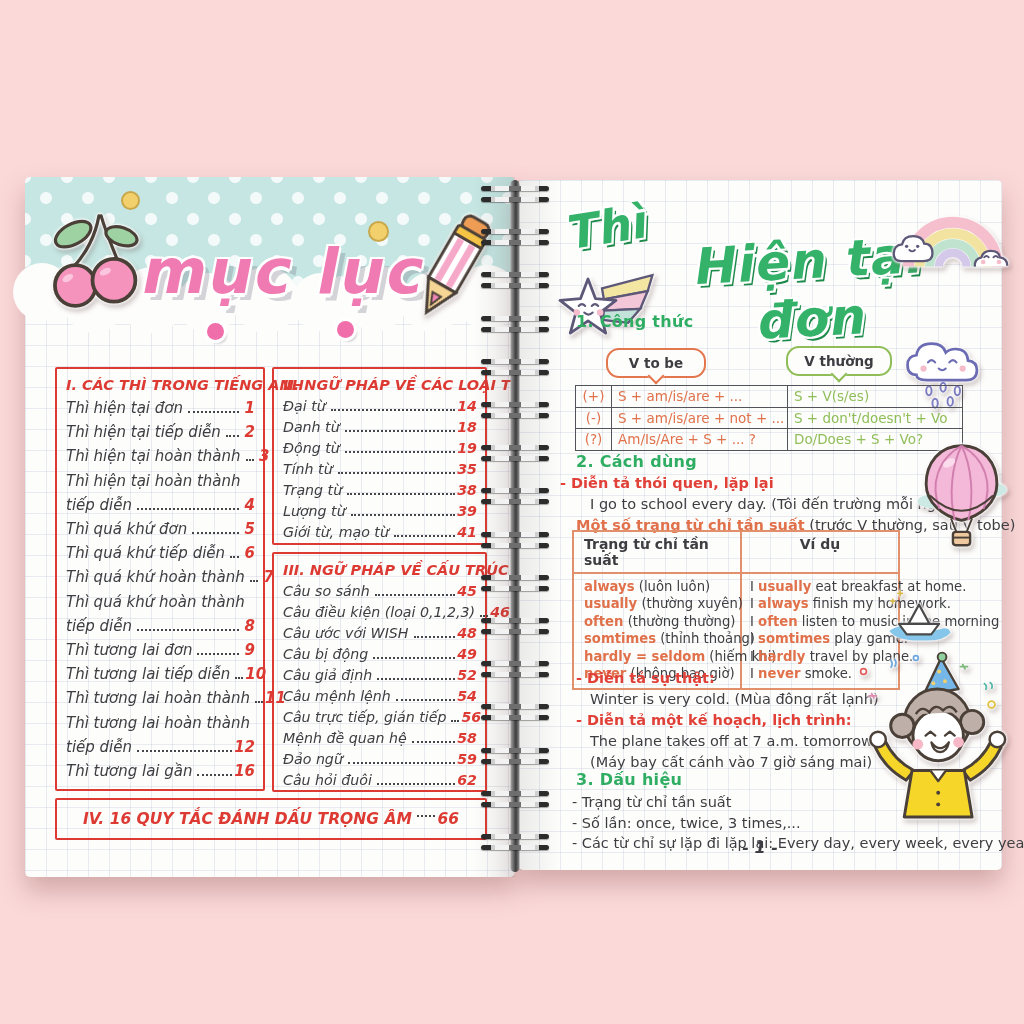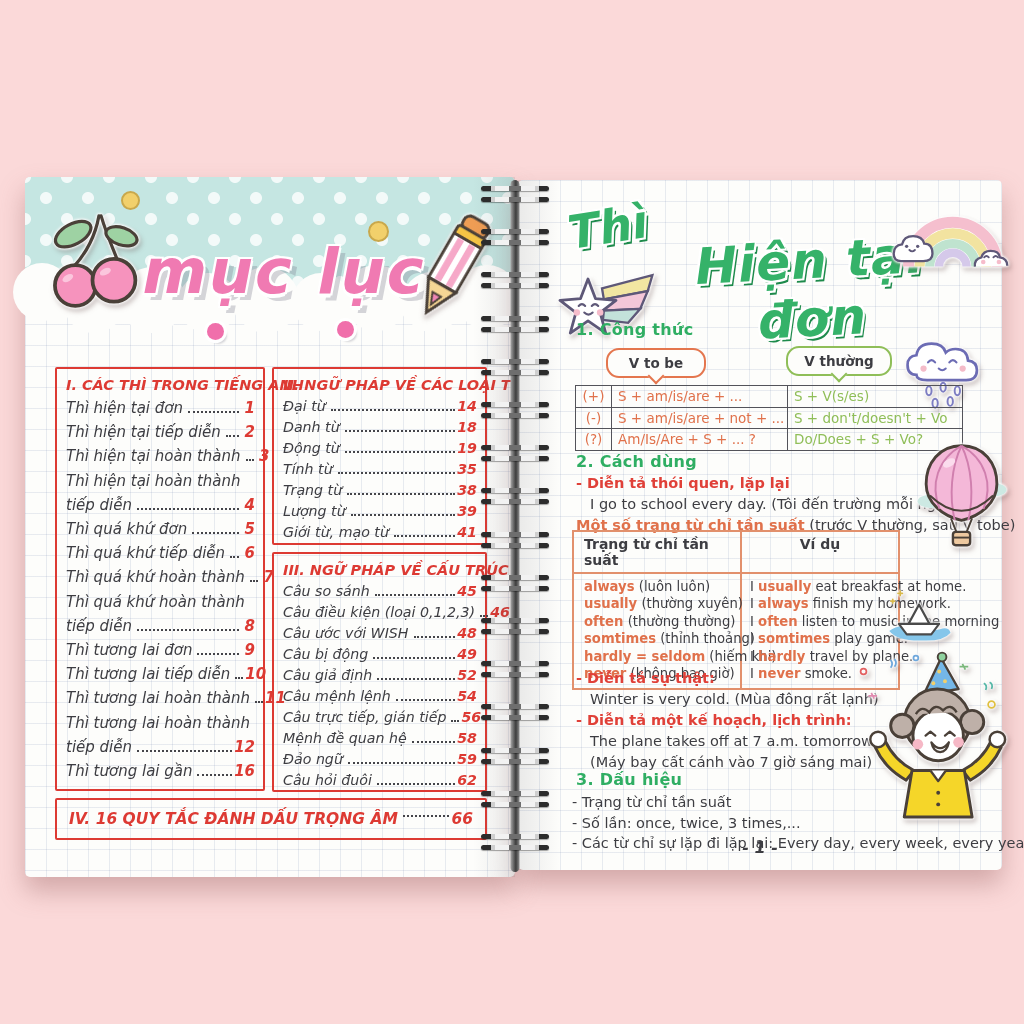--- a/index.html
+++ b/index.html
@@ -52,21 +52,21 @@
         box-shadow:0 0 0 3px #fff,3px 4px 2px rgba(120,120,135,.30);}
 
   .sticker{position:absolute;filter:drop-shadow(0 0 1.5px #fff) drop-shadow(0 0 1px #fff)
            drop-shadow(2px 3px 2px rgba(90,60,60,.28));}
 
   
   .tocbox{position:absolute;border:2.5px solid #dd3a33;border-radius:2px;padding:5px 8px 4px 9px;box-sizing:border-box;}
   .box1{left:30px;top:190px;width:210px;height:424px;}
   .box2{left:247px;top:190px;width:215px;height:178px;}
   .box3{left:247px;top:375px;width:215px;height:240px;}
-  .box4{left:30px;top:621px;width:432px;height:42px;display:flex;align-items:center;padding:0 12px;}
+  .box4{left:30px;top:621px;width:432px;height:42px;display:flex;align-items:center;padding:0 26px;}
   .toc-head{color:#dd3a33;font-weight:bold;font-style:italic;font-size:14.5px;line-height:22px;white-space:nowrap;}
   .box1 .toc-row{line-height:24.2px;font-size:15px;}
   .box2 .toc-row,.box3 .toc-row{line-height:21px;font-size:14.2px;}
   .toc-row{display:flex;align-items:baseline;white-space:nowrap;}
   .toc-label{font-style:italic;}
   .dots{flex:1;border-bottom:2px dotted #45454a;margin:0 2px 4px 5px;min-width:8px;}
   .toc-page{color:#dd3a33;font-weight:bold;font-style:italic;text-align:right;min-width:14px;}
   .no-page .dots{border-bottom:none;}
   .box4 .toc-head{font-size:15.5px;}
   .box4 .dots{margin-bottom:6px;}
@@ -415,21 +415,21 @@
       <path d="M39 45 q4 4 8 0" fill="none" stroke="#6c6cb4" stroke-width="2.2" stroke-linecap="round"></path>
       <circle cx="22" cy="45" r="3.5" fill="#f4bbc8"></circle>
         <circle cx="66" cy="45" r="3.5" fill="#f4bbc8"></circle>
       <ellipse cx="28" cy="70" rx="3" ry="5" fill="none" stroke="#7d7dc2" stroke-width="2.2"></ellipse>
       <ellipse cx="44" cy="66" rx="3" ry="5" fill="none" stroke="#7d7dc2" stroke-width="2.2"></ellipse>
       <ellipse cx="60" cy="70" rx="3" ry="5" fill="none" stroke="#7d7dc2" stroke-width="2.2"></ellipse>
       <ellipse cx="35" cy="84" rx="3" ry="5" fill="none" stroke="#7d7dc2" stroke-width="2.2"></ellipse>
       <ellipse cx="52" cy="82" rx="3" ry="5" fill="none" stroke="#7d7dc2" stroke-width="2.2"></ellipse>
     </svg>
 
-    <div class="gr-head" style="left:58px;top:140px;">1. Công thức</div>
+    <div class="gr-head" style="left:58px;top:132px;">1. Công thức</div>
 
     <div class="bubble bubble-tobe">V to be</div>
     <div class="bubble bubble-vth">V thường</div>
 
     <div class="ftable">
 
         <div class="frow">
           <span class="fcell fsign">(+)</span>
           <span class="fcell ftobe">S + am/is/are + ...</span>
           <span class="fcell fvth">S + V(s/es)</span>
@@ -442,21 +442,21 @@
         </div>
 
         <div class="frow">
           <span class="fcell fsign">(?)</span>
           <span class="fcell ftobe">Am/Is/Are + S + ... ?</span>
           <span class="fcell fvth">Do/Does + S + Vo?</span>
         </div>
       </div>
 
     <div class="gr-head" style="left:58px;top:272px;">2. Cách dùng</div>
-    <div class="red-line" style="left:58px;top:295px;">- Diễn tả thói quen, lặp lại</div>
+    <div class="red-line" style="left:42px;top:295px;">- Diễn tả thói quen, lặp lại</div>
     <div class="dark-line" style="left:72px;top:316px;">I go to school every day. (Tôi đến trường mỗi ngày.)</div>
     <div class="dark-line" style="left:58px;top:337px;">
       <span class="hl-orange">Một số trạng từ chỉ tần suất</span><span> (trước V thường, sau V tobe)</span>
     </div>
 
     <svg class="sticker" style="left:398px;top:260px;" width="92" height="110" viewBox="0 0 95 115">
       <ellipse cx="16" cy="64" rx="15" ry="7" fill="#cde9e3"></ellipse>
       <ellipse cx="80" cy="52" rx="14" ry="7" fill="#cde9e3"></ellipse>
       <path d="M47 6 C70 6 84 24 84 46 C84 66 66 80 47 84 C28 80 10 66 10 46 C10 24 24 6 47 6 Z" fill="#f4b8d8" stroke="#4a4038" stroke-width="3"></path>
       <path d="M47 6 C36 28 34 60 40 84" fill="none" stroke="#d07fae" stroke-width="2"></path>

